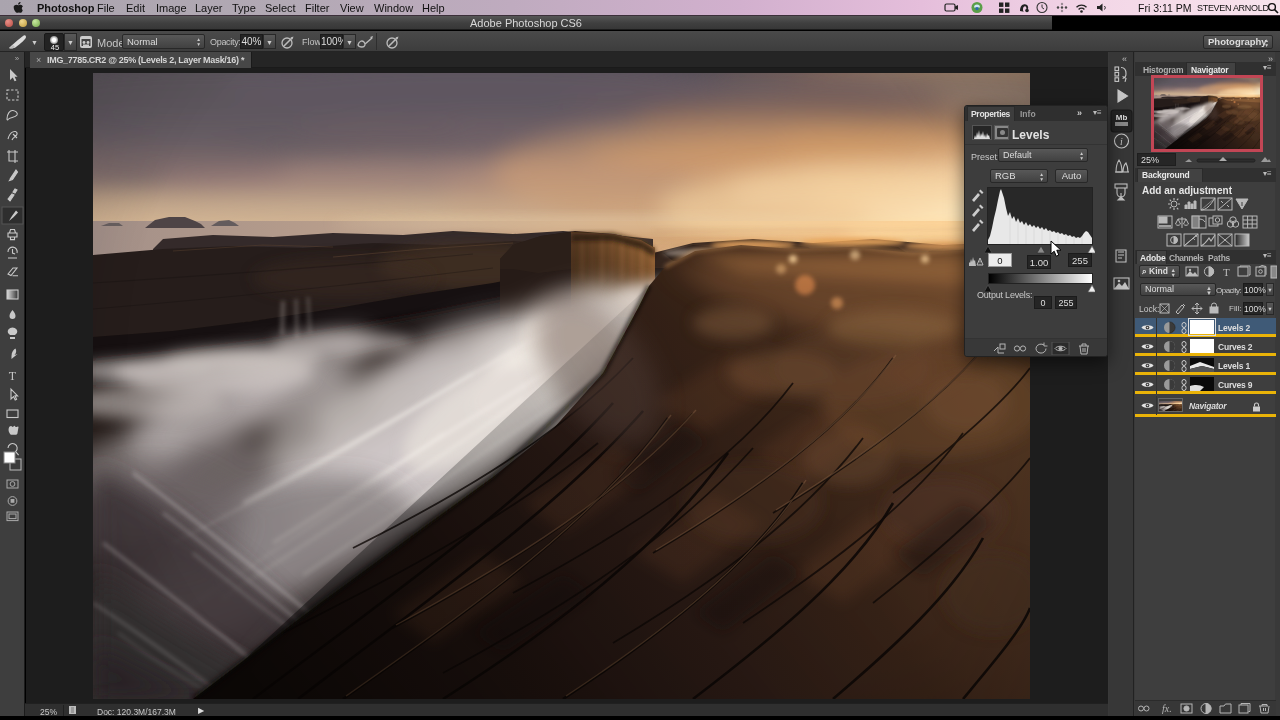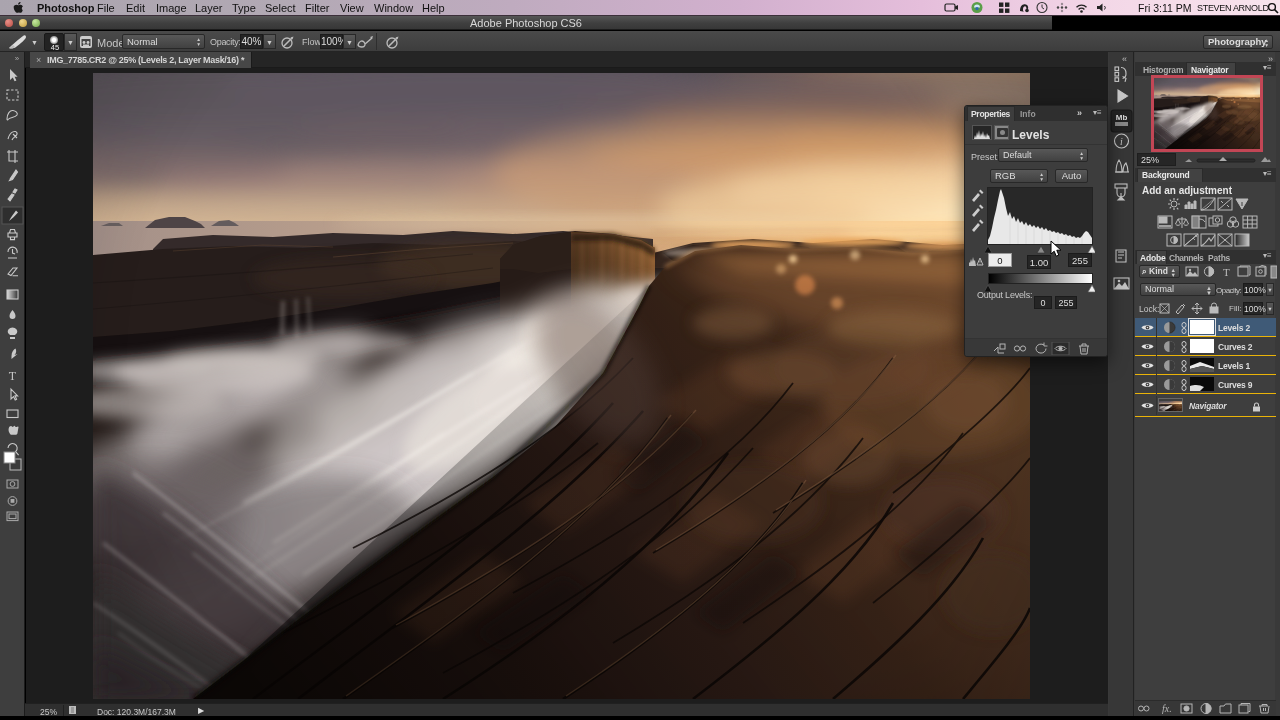--- a/index.html
+++ b/index.html
@@ -30,21 +30,21 @@
 
 #rightbg{left:1108px;top:52px;width:172px;height:668px;background:#393939}
 #dockcol{left:1109px;top:52px;width:25px;height:668px;background:#373737;border-right:1px solid #222}
 #panels{left:1135px;top:52px;width:140px;height:664px;background:#3e3e3e}
 .ptab{position:absolute;font-size:8.5px;font-weight:bold;color:#b0b0b0;letter-spacing:-.2px}
 .ptab.act{color:#e8e8e8}
 
 #props{left:964px;top:105px;width:144px;height:252px;background:#3d3d3d;border:1px solid #222;border-radius:3px;box-shadow:0 6px 18px rgba(0,0,0,.55)}
 .lbl{position:absolute;color:#c8c8c8;font-size:10px}
 .wlbl{position:absolute;color:#e2e2e2;font-size:10px;font-weight:bold}
-.lrow{left:0;width:141px;height:19px;border-bottom:1px solid #eab308}
+.lrow{left:0;width:141px;height:19px;border-bottom:3px solid #eab308}
 .lrow .eye{position:absolute;left:6px;top:5px;width:13px;height:9px}
 .lrow .adjc{position:absolute;left:28px;top:3px;width:13px;height:13px}
 .lrow .chain{position:absolute;left:46px;top:3.5px;width:6px;height:12px}
 .lrow .thumb{position:absolute;left:55px;top:2px;width:24px;height:14px;overflow:hidden}
 .lrow .lname{position:absolute;left:83px;top:5px;color:#ddd;font-size:8.5px;font-weight:bold;letter-spacing:-.2px}
 .lrow::before{content:"";position:absolute;left:21px;top:0;width:1px;height:19px;background:#323232}
 </style></head>
 <body>
 <div id="stage">
 

